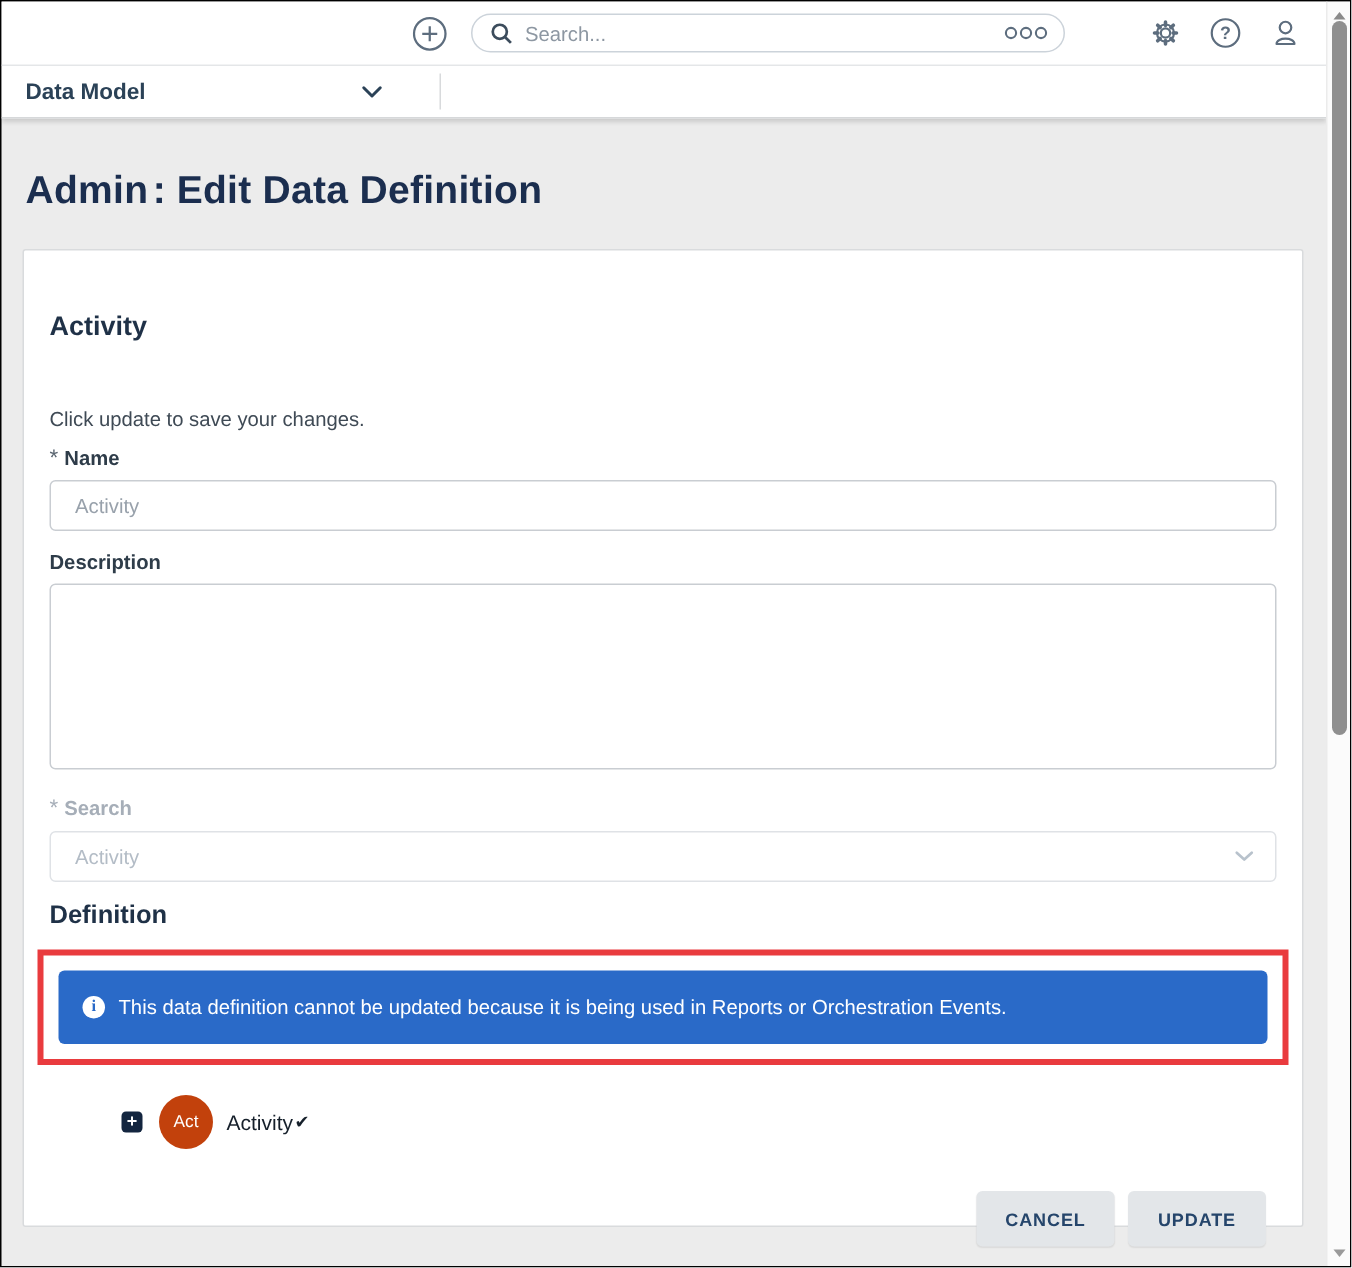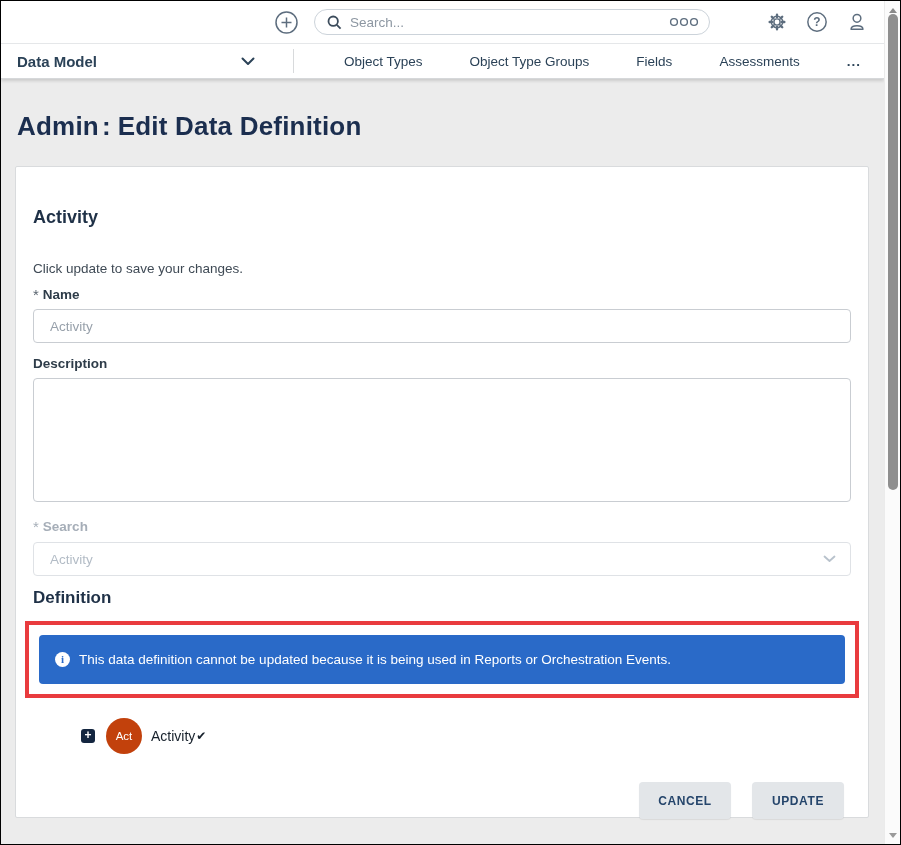--- a/index.html
+++ b/index.html
@@ -26,42 +26,42 @@
   .nav-item { font-size:13.5px; color:#2b4257; cursor:pointer; white-space:nowrap; }
   .nav-more { font-size:13.5px; color:#2b4257; cursor:pointer; letter-spacing:1px; font-weight:700; }
 
   
   .content { flex:1; overflow:hidden; padding:0 15px 0 14px; }
   .page-title { margin:32px 2px 24px 2px; font-size:26px; font-weight:700; color:#1b2e4f; letter-spacing:.2px; }
   .page-title .sep { font-weight:800; margin:0 7px 0 3px; }
 
   .card { background:#fff; border:1px solid #d9dbdd; border-radius:2px; padding:40px 17px 16px 17px; height:652px; }
   .section-title { font-size:18px; font-weight:700; color:#1f3147; }
-  .hint { margin-top:33px; font-size:13.5px; color:#3f4a55; }
+  .hint { margin-top:44px; font-size:13.5px; color:#3f4a55; }
   .field-label { margin-top:10px; font-size:13.5px; font-weight:700; color:#2e3c49; display:flex; align-items:center; }
   .req { font-weight:400; color:#5a6570; margin-right:4px; font-size:15px; }
   .field-label.disabled, .field-label.disabled .req { color:#a6aeb8; }
   .text-input { margin-top:6px; width:100%; height:34px; border:1px solid #c9cdd2; border-radius:4px; padding:0 16px; font-size:13.5px; color:#98a1ab; font-family:"Liberation Sans",sans-serif; outline:none; background:#fff; }
   .textarea { margin-top:7px; width:100%; height:124px; border:1px solid #c9cdd2; border-radius:4px; resize:none; outline:none; padding:8px 12px; font-size:13.5px; font-family:"Liberation Sans",sans-serif; color:#3f4a55; background:#fff; }
   .select { margin-top:7px; width:100%; height:34px; border:1px solid #dfe2e6; border-radius:4px; padding:0 14px 0 16px; display:flex; align-items:center; background:#fff; cursor:default; }
   .select .select-value { flex:1; font-size:13.5px; color:#b3bcc6; }
   .definition-title { margin-top:12px; font-size:17px; font-weight:700; color:#1f3147; }
 
   .highlight-box { margin:13px -8px 0 -8px; border:4px solid #e93b3e; padding:10px; background:transparent; }
   .info-banner { background:#2a6ac8; border-radius:4px; height:49px; display:flex; align-items:center; padding:0 16px; }
   .info-icon { width:15px; height:15px; border-radius:50%; background:#fff; color:#2a6ac8; font-size:11px; font-weight:700; text-align:center; line-height:15px; flex:0 0 auto; font-family:"Liberation Serif",serif; }
   .info-text { margin-left:9px; color:#fff; font-size:13.5px; }
 
   .tree-row { margin-top:20px; padding-left:48px; display:flex; align-items:center; height:36px; }
   .expand-btn { width:14px; height:14px; background:#13253f; color:#fff; border-radius:3px; font-size:12px; line-height:13px; text-align:center; font-weight:700; cursor:pointer; flex:0 0 auto; }
   .tree-avatar { width:36px; height:36px; border-radius:50%; background:#c2410c; color:#fff; font-size:11.5px; display:flex; align-items:center; justify-content:center; margin-left:11px; flex:0 0 auto; }
   .tree-label { margin-left:9px; font-size:14px; color:#16202b; }
   .tree-check { font-size:12px; color:#16202b; margin-left:1px; }
 
-  .actions { margin-top:28px; display:flex; justify-content:flex-end; gap:21px; padding-right:7px; }
+  .actions { margin-top:28px; display:flex; justify-content:flex-end; gap:9px; padding-right:7px; }
   .btn { min-width:92px; height:37px; background:#e3e6e9; border:none; border-radius:4px; font-size:12px; font-weight:700; letter-spacing:.6px; color:#25456b; cursor:pointer; padding:0 18px; font-family:"Liberation Sans",sans-serif; box-shadow:0 1px 1px rgba(0,0,0,.08); }
 
   
   .scrollbar { position:absolute; top:0; right:0; bottom:0; width:16px; background:#fbfbfb; border-left:1px solid #ebebeb; z-index:5; }
   .sb-arrow { position:absolute; left:0; width:100%; height:14px; display:flex; align-items:center; justify-content:center; cursor:pointer; }
   .sb-arrow.up { top:2px; } .sb-arrow.down { bottom:2px; }
   .tri-up { width:0; height:0; border-left:4px solid transparent; border-right:4px solid transparent; border-bottom:5px solid #8a8a8a; }
   .tri-down { width:0; height:0; border-left:4px solid transparent; border-right:4px solid transparent; border-top:5px solid #9a9a9a; }
   .sb-thumb { position:absolute; left:3px; top:13px; width:10px; height:476px; background:#8f8f8f; border-radius:5px; cursor:grab; }
 
@@ -120,27 +120,20 @@
     </div>
 
     <div class="navbar">
       <div class="nav-dropdown">
         <span class="dd-label">Data Model</span>
         <svg width="14" height="9" viewBox="0 0 14 9">
           <polyline points="1.5,1.5 7,7 12.5,1.5" fill="none" stroke="#2b4257" stroke-width="2" stroke-linecap="round" stroke-linejoin="round"></polyline>
         </svg>
       </div>
       <div class="nav-divider"></div>
-      <div class="nav-items">
-        <span class="nav-item">Object Types</span>
-        <span class="nav-item">Object Type Groups</span>
-        <span class="nav-item">Fields</span>
-        <span class="nav-item">Assessments</span>
-        <span class="nav-more">...</span>
-      </div>
     </div>
 
     <div class="content">
       <h1 class="page-title"><span>Admin</span><span class="sep">:</span><span>Edit Data Definition</span></h1>
 
       <div class="card">
         <div class="section-title">Activity</div>
         <div class="hint">Click update to save your changes.</div>
 
         <div class="field-label">

